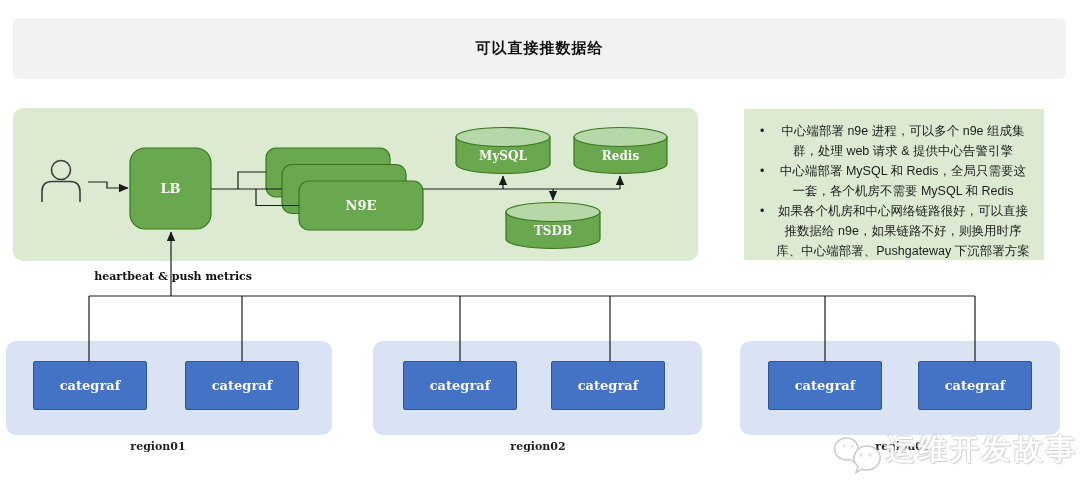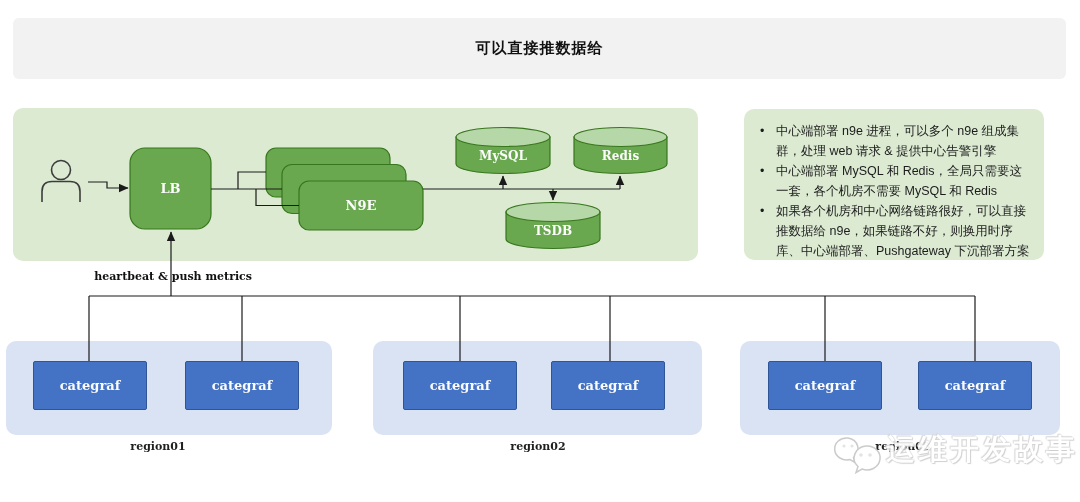--- a/index.html
+++ b/index.html
@@ -8,21 +8,21 @@
 
   
   .titlebar{position:absolute;left:13px;top:18px;width:1053px;height:61px;
             background:#f2f2f2;border-radius:6px;display:flex;align-items:center;justify-content:center;}
   .titlebar span{font:bold 15px "DejaVu Serif",serif;color:#111;letter-spacing:1px;}
 
   
   .main-panel{position:absolute;left:13px;top:108px;width:685px;height:153px;
               background:#dcead2;border-radius:10px;}
   .info-panel{position:absolute;left:744px;top:109px;width:300px;height:151px;
-              background:#dcead2;border-radius:10px;box-sizing:border-box;padding:12px 14px 8px 10px;}
+              background:#dcead2;border-radius:2px;box-sizing:border-box;padding:12px 14px 8px 10px;text-align:center;}
   .info-panel ul{margin:0;padding:0;list-style:none;}
   .info-panel li{position:relative;padding-left:22px;font-size:12.5px;line-height:20px;color:#1c1c1c;}
   .info-panel li::before{content:"\2022";position:absolute;left:6px;top:0;color:#1c1c1c;}
 
   
   .region-panel{position:absolute;top:341px;height:94px;background:#dae3f3;border-radius:10px;}
   .rp1{left:6px;width:326px;}
   .rp2{left:373px;width:329px;}
   .rp3{left:740px;width:320px;}
 

